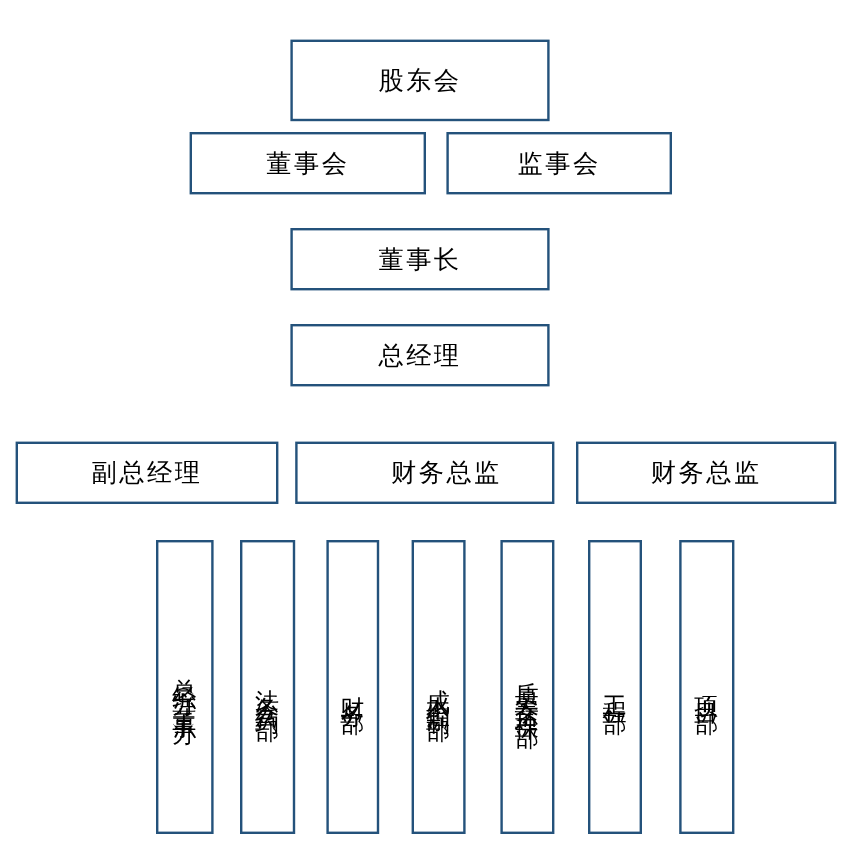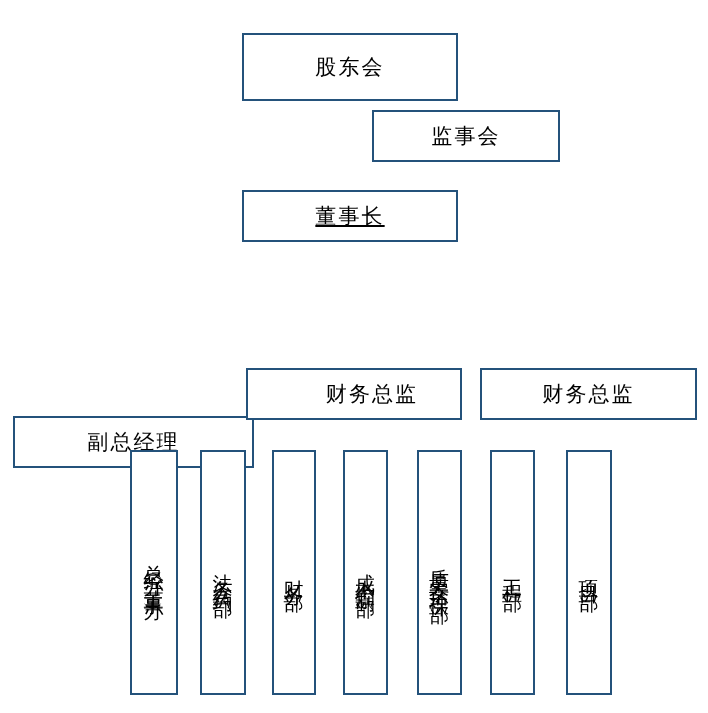--- a/index.html
+++ b/index.html
@@ -52,27 +52,33 @@
     max-height: 100%;
   }
 </style>
 </head>
 <body>
 
 <div id="chart-canvas">
     <div class="node h" style="left: 242px; top: 33px; width: 216px; height: 68px; border-color: rgb(36, 82, 123); background: rgb(255, 255, 255); color: rgb(0, 0, 0);">
       <span class="label">股东会</span>
     </div>
+    <div class="node h" style="left: 158px; top: 110px; width: 197px; height: 52px; border-color: rgb(36, 82, 123); background: rgb(255, 255, 255); color: rgb(0, 0, 0);">
+      <span class="label">董事会</span>
+    </div>
     <div class="node h" style="left: 372px; top: 110px; width: 188px; height: 52px; border-color: rgb(36, 82, 123); background: rgb(255, 255, 255); color: rgb(0, 0, 0); font-family: Liberation Serif, serif;">
       <span class="label">监事会</span>
     </div>
-    <div class="node h" style="left: 242px; top: 190px; width: 216px; height: 52px; border-color: rgb(36, 82, 123); background: rgb(255, 255, 255); color: rgb(0, 0, 0); text-decoration: underline;">
+    <div class="node h" style="left: 242px; top: 190px; width: 216px; height: 52px; border-color: rgb(36, 82, 123); background: rgb(255, 255, 255); color: rgb(0, 0, 0);">
       <span class="label">董事长</span>
     </div>
-    <div class="node h" style="left: 13px; top: 368px; width: 241px; height: 52px; border-color: rgb(36, 82, 123); background: rgb(255, 255, 255); color: rgb(0, 0, 0); margin-top: 48px;">
+    <div class="node h" style="left: 242px; top: 270px; width: 216px; height: 52px; border-color: rgb(36, 82, 123); background: rgb(255, 255, 255); color: rgb(0, 0, 0);">
+      <span class="label">总经理</span>
+    </div>
+    <div class="node h" style="left: 13px; top: 368px; width: 219px; height: 52px; border-color: rgb(36, 82, 123); background: rgb(255, 255, 255); color: rgb(0, 0, 0);">
       <span class="label">副总经理</span>
     </div>
     <div class="node h" style="left: 246px; top: 368px; width: 216px; height: 52px; border-color: rgb(36, 82, 123); background: rgb(255, 255, 255); color: rgb(0, 0, 0); padding-left: 36px;">
       <span class="label">财务总监</span>
     </div>
     <div class="node h" style="left: 480px; top: 368px; width: 217px; height: 52px; border-color: rgb(36, 82, 123); background: rgb(255, 255, 255); color: rgb(0, 0, 0);">
       <span class="label">财务总监</span>
     </div>
     <div class="node v" style="left: 130px; top: 450px; width: 48px; height: 245px; border-color: rgb(36, 82, 123); background: rgb(255, 255, 255); color: rgb(0, 0, 0);">
       <span class="label">总经办（董事办）</span>

